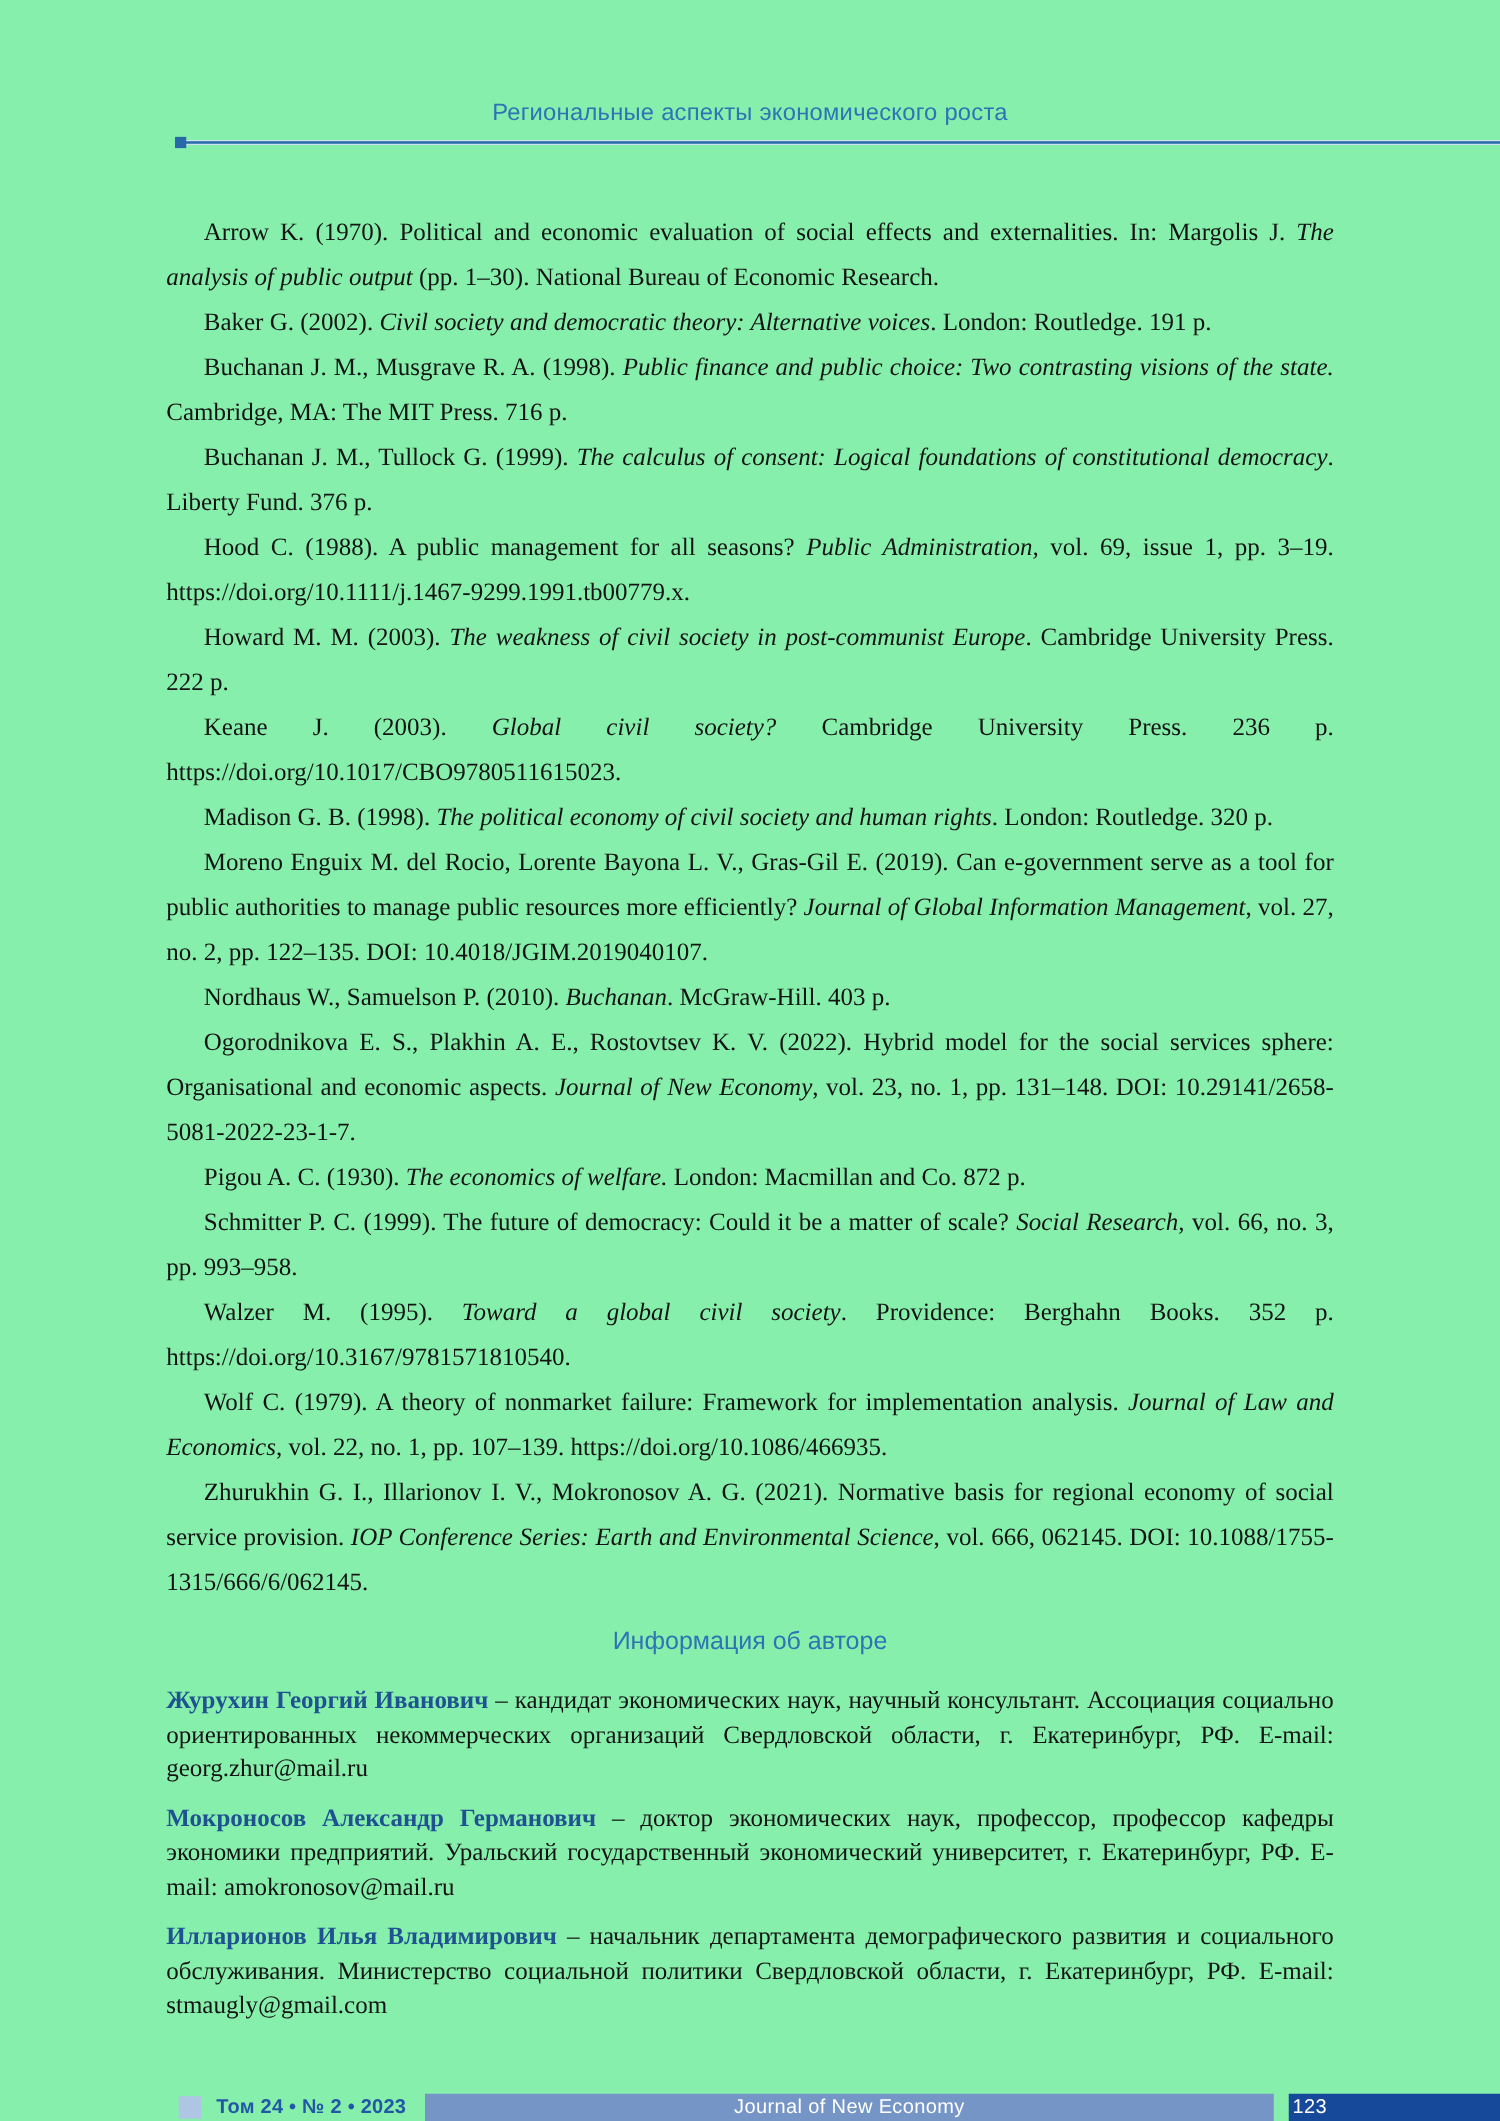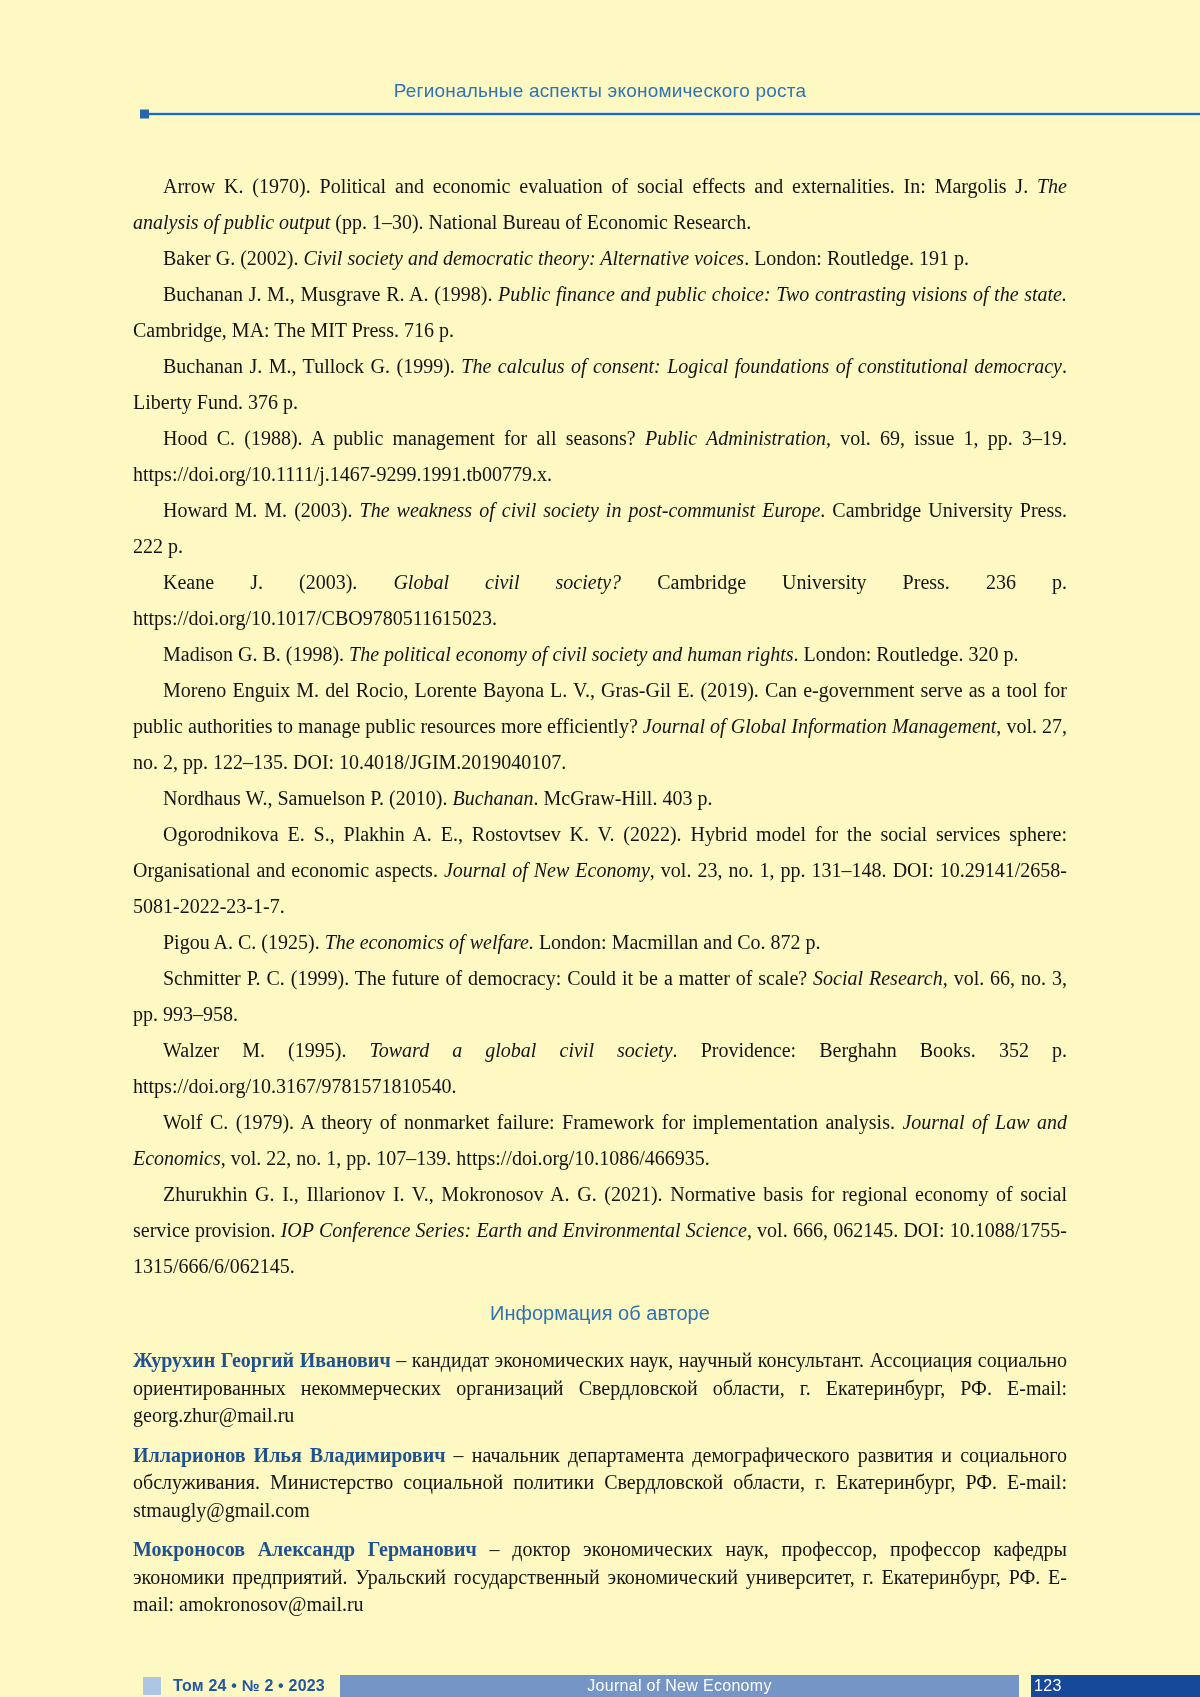--- a/index.html
+++ b/index.html
@@ -1,19 +1,19 @@
 <!DOCTYPE html>
 <html><head>
 <meta charset="utf-8">
 <style>
   html,body{margin:0;padding:0;background:#ffffff;}
   .page{
     position:relative;
     width:1200px;height:1697px;
-    background:#fef9c3;
+    background:#86efac;
     overflow:hidden;
     font-family:"Liberation Serif","DejaVu Serif",serif;
     color:#141414;
   }
   
   .running-head{
     padding-top:80px;
     text-align:center;
     font-family:"Liberation Sans","DejaVu Sans",sans-serif;
     font-size:19px;
@@ -131,33 +131,33 @@
       <p><span>Baker G. (2002). </span><em>Civil society and democratic theory: Alternative voices</em><span>. London: Routledge. 191 p.</span></p>
       <p><span>Buchanan J. M., Musgrave R. A. (1998). </span><em>Public finance and public choice: Two contrasting visions of the state.</em><span> Cambridge, MA: The MIT Press. 716 p.</span></p>
       <p><span>Buchanan J. M., Tullock G. (1999). </span><em>The calculus of consent: Logical foundations of constitutional democracy</em><span>. Liberty Fund. 376 p.</span></p>
       <p><span>Hood C. (1988). A public management for all seasons? </span><em>Public Administration,</em><span> vol. 69, issue 1, pp. 3–19. https://doi.org/10.1111/j.1467-9299.1991.tb00779.x.</span></p>
       <p><span>Howard M. M. (2003). </span><em>The weakness of civil society in post-communist Europe</em><span>. Cambridge University Press. 222 p.</span></p>
       <p><span>Keane J. (2003). </span><em>Global civil society?</em><span> Cambridge University Press. 236 p. https://doi.org/10.1017/CBO9780511615023.</span></p>
       <p><span>Madison G. B. (1998). </span><em>The political economy of civil society and human rights</em><span>. London: Routledge. 320 p.</span></p>
       <p><span>Moreno Enguix M. del Rocio, Lorente Bayona L. V., Gras-Gil E. (2019). Can e-government serve as a tool for public authorities to manage public resources more efficiently? </span><em>Journal of Global Information Management</em><span>, vol. 27, no. 2, pp. 122–135. DOI: 10.4018/JGIM.2019040107.</span></p>
       <p><span>Nordhaus W., Samuelson P. (2010). </span><em>Buchanan</em><span>. McGraw-Hill. 403 p.</span></p>
       <p><span>Ogorodnikova E. S., Plakhin A. E., Rostovtsev K. V. (2022). Hybrid model for the social services sphere: Organisational and economic aspects. </span><em>Journal of New Economy</em><span>, vol. 23, no. 1, pp. 131–148. DOI: 10.29141/2658-5081-2022-23-1-7.</span></p>
-      <p><span>Pigou A. C. (1925). </span><em>The economics of welfare.</em><span> London: Macmillan and Co. 872 p.</span></p>
+      <p><span>Pigou A. C. (1930). </span><em>The economics of welfare.</em><span> London: Macmillan and Co. 872 p.</span></p>
       <p><span>Schmitter P. C. (1999). The future of democracy: Could it be a matter of scale? </span><em>Social Research,</em><span> vol. 66, no. 3, pp. 993–958.</span></p>
       <p><span>Walzer M. (1995). </span><em>Toward a global civil society</em><span>. Providence: Berghahn Books. 352 p. https://doi.org/10.3167/9781571810540.</span></p>
       <p><span>Wolf C. (1979). A theory of nonmarket failure: Framework for implementation analysis. </span><em>Journal of Law and Economics</em><span>, vol. 22, no. 1, pp. 107–139. https://doi.org/10.1086/466935.</span></p>
       <p><span>Zhurukhin G. I., Illarionov I. V., Mokronosov A. G. (2021). Normative basis for regional economy of social service provision. </span><em>IOP Conference Series: Earth and Environmental Science</em><span>, vol. 666, 062145. DOI: 10.1088/1755-1315/666/6/062145.</span></p>
     </div>
 
   <div class="section-title">Информация об авторе</div>
 
   <div class="authors">
       <p><span class="author-name">Журухин Георгий Иванович</span><span> – кандидат экономических наук, научный консультант. Ассоциация социально ориентированных некоммерческих организаций Свердловской области, г. Екатеринбург, РФ. E-mail: georg.zhur@mail.ru</span></p>
+      <p><span class="author-name">Мокроносов Александр Германович</span><span> – доктор экономических наук, профессор, профессор кафедры экономики предприятий. Уральский государственный экономический университет, г. Екатеринбург, РФ. E-mail: amokronosov@mail.ru</span></p>
       <p><span class="author-name">Илларионов Илья Владимирович</span><span> – начальник департамента демографического развития и социального обслуживания. Министерство социальной политики Свердловской области, г. Екатеринбург, РФ. E-mail: stmaugly@gmail.com</span></p>
-      <p><span class="author-name">Мокроносов Александр Германович</span><span> – доктор экономических наук, профессор, профессор кафедры экономики предприятий. Уральский государственный экономический университет, г. Екатеринбург, РФ. E-mail: amokronosov@mail.ru</span></p>
     </div>
 
   <div class="separator">
     <span class="dot"></span>
     <span class="dot"></span>
     <span class="dot"></span>
   </div>
 
   <div class="footer">
     <span class="vol-square"></span>

